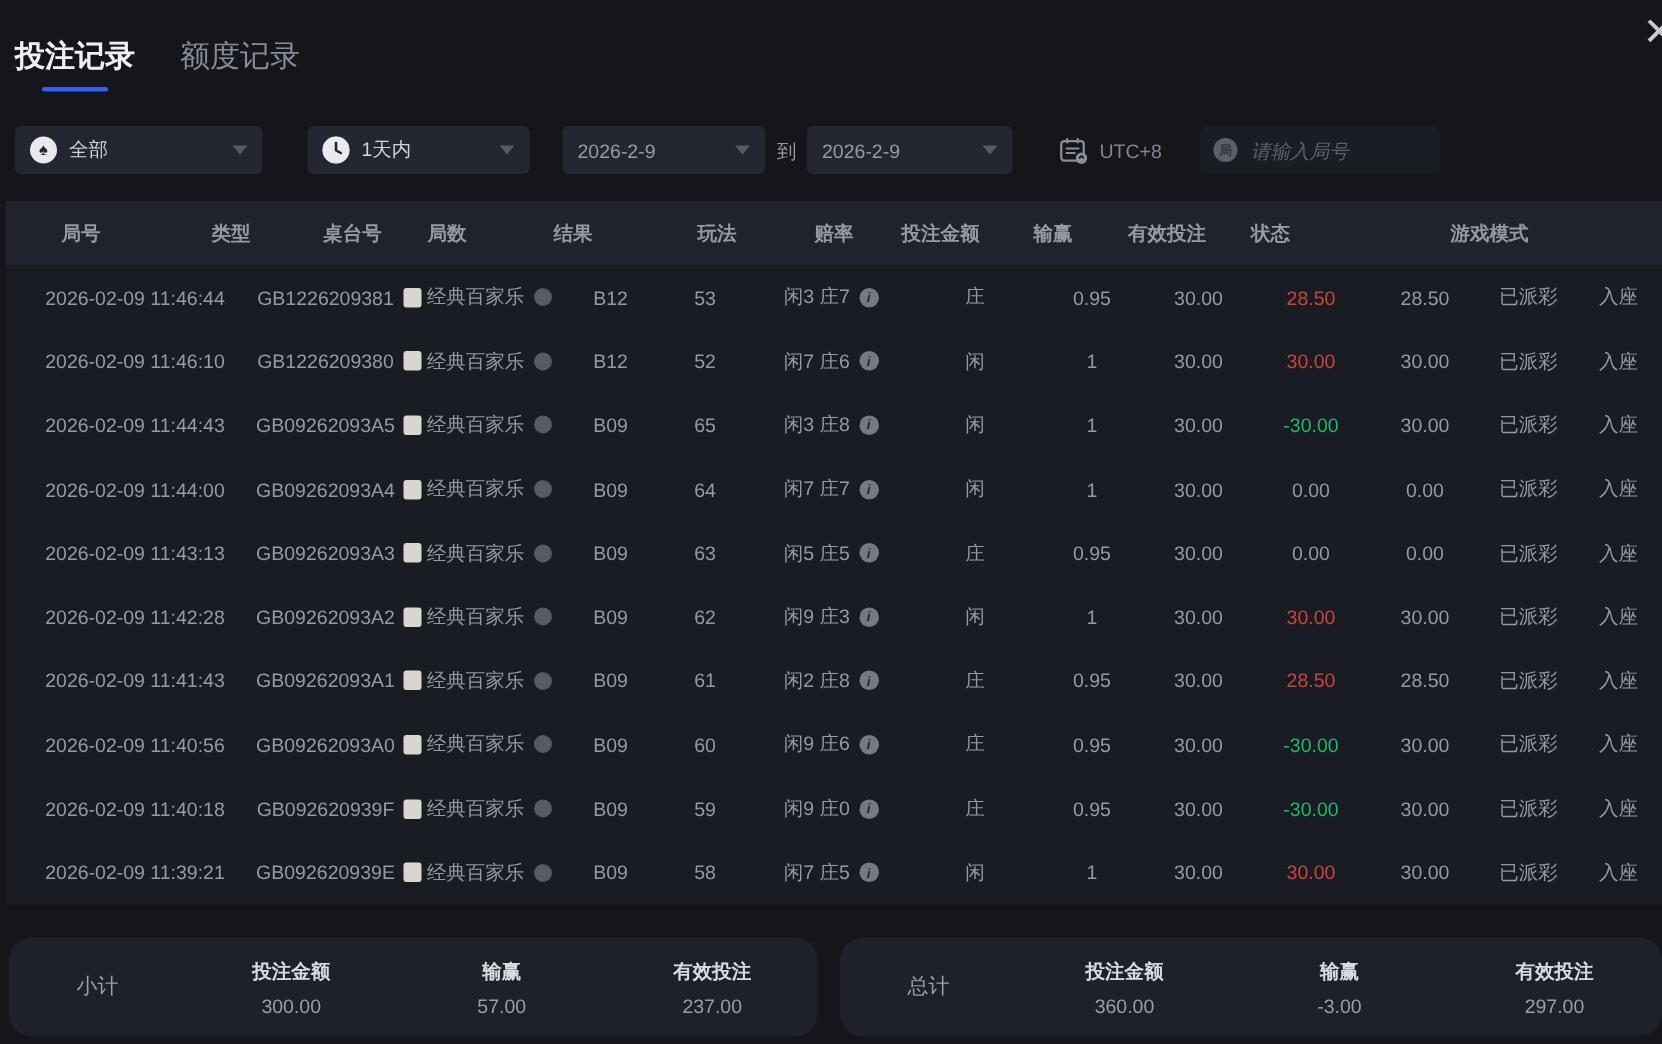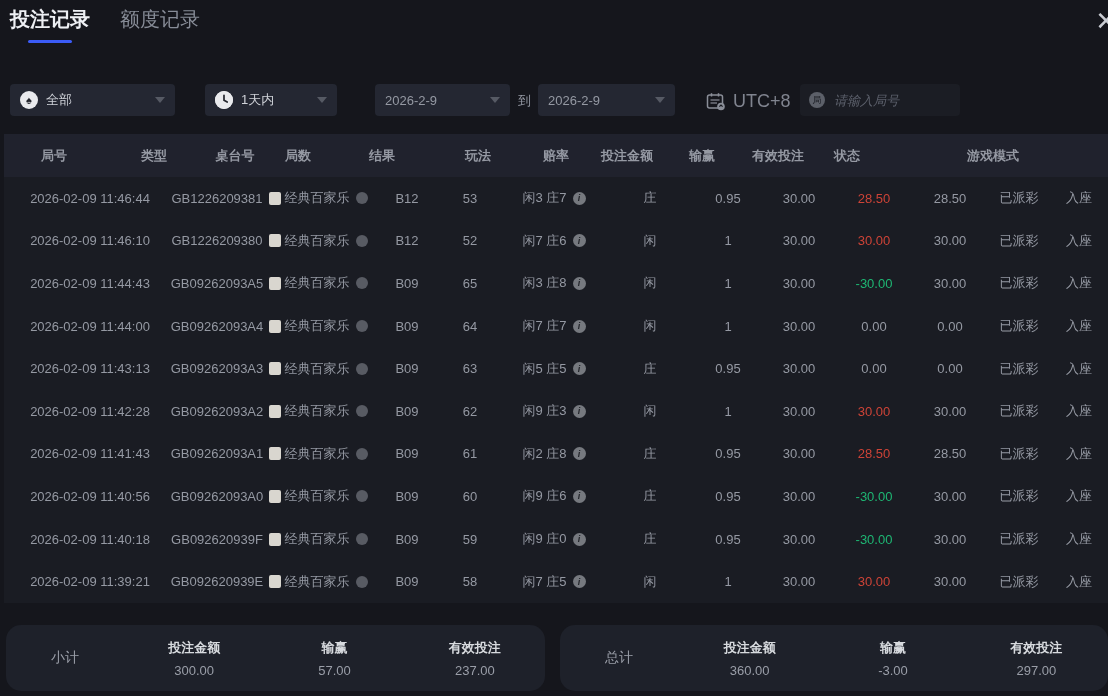--- a/index.html
+++ b/index.html
@@ -3,21 +3,21 @@
 <meta charset="utf-8">
 <style>
   html,body{margin:0;padding:0;}
   body{
     width:1108px;height:696px;position:relative;overflow:hidden;
     background:#15161c;
     font-family:"Liberation Sans","DejaVu Sans",sans-serif;
     -webkit-font-smoothing:antialiased;
   }
   
-  .tabbar{position:absolute;left:10px;top:6px;display:flex;gap:30px;align-items:flex-start;}
+  .tabbar{position:absolute;left:10px;top:24px;display:flex;gap:30px;align-items:flex-start;}
   .tab{font-size:20px;color:#878c97;cursor:pointer;position:relative;padding-bottom:10px;}
   .tab.active{color:#eef0f4;font-weight:bold;}
   .tab.active::after{
     content:"";position:absolute;left:50%;transform:translateX(-50%);
     bottom:0;width:44px;height:3px;border-radius:2px;background:#3b5bf6;
   }
   .close-x{
     position:absolute;top:8px;right:-9px;font-size:26px;color:#c9ccd3;
     cursor:pointer;line-height:1;font-weight:300;
   }
@@ -31,25 +31,25 @@
   .fbox .caret{
     margin-left:auto;width:0;height:0;border-left:5px solid transparent;
     border-right:5px solid transparent;border-top:6px solid #565a64;
   }
   .circle-ic{
     width:18px;height:18px;border-radius:50%;background:#e9eaed;color:#23252c;
     display:flex;align-items:center;justify-content:center;font-size:11px;
     margin-right:8px;flex:none;
   }
   .dd-type{left:10px;width:165px;}
-  .dd-days{left:205px;width:132px;}
+  .dd-days{left:205px;width:148px;}
   .dd-date1{left:375px;width:135px;color:#9599a3;}
   .dd-date2{left:538px;width:137px;color:#9599a3;}
   .to-label{position:absolute;left:518px;top:8px;color:#9599a3;font-size:13px;}
-  .utc-group{position:absolute;left:706px;top:7px;display:flex;align-items:center;gap:7px;color:#80848f;font-size:18px;}
+  .utc-group{position:absolute;left:706px;top:7px;display:flex;align-items:center;gap:7px;color:#80848f;font-size:13px;}
   .search-box{
     position:absolute;left:800px;top:0;width:160px;height:32px;background:#1b1d24;
     border-radius:4px;display:flex;align-items:center;padding:0 9px;box-sizing:border-box;
   }
   .search-ic{
     width:16px;height:16px;border-radius:50%;background:#5c6069;color:#1b1d24;
     display:flex;align-items:center;justify-content:center;font-size:9px;flex:none;margin-right:7px;
   }
   .search-box input{
     background:transparent;border:none;outline:none;color:#8b5cf6;font-size:13px;width:110px;

